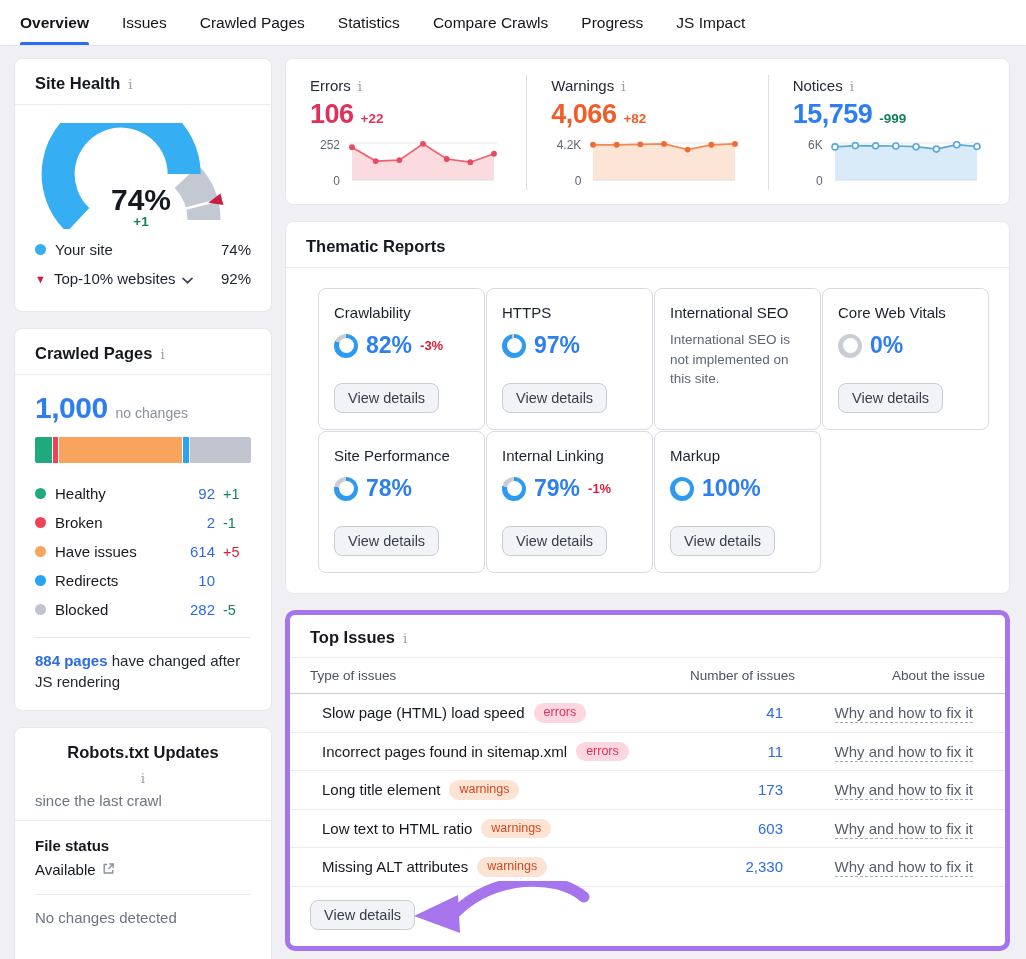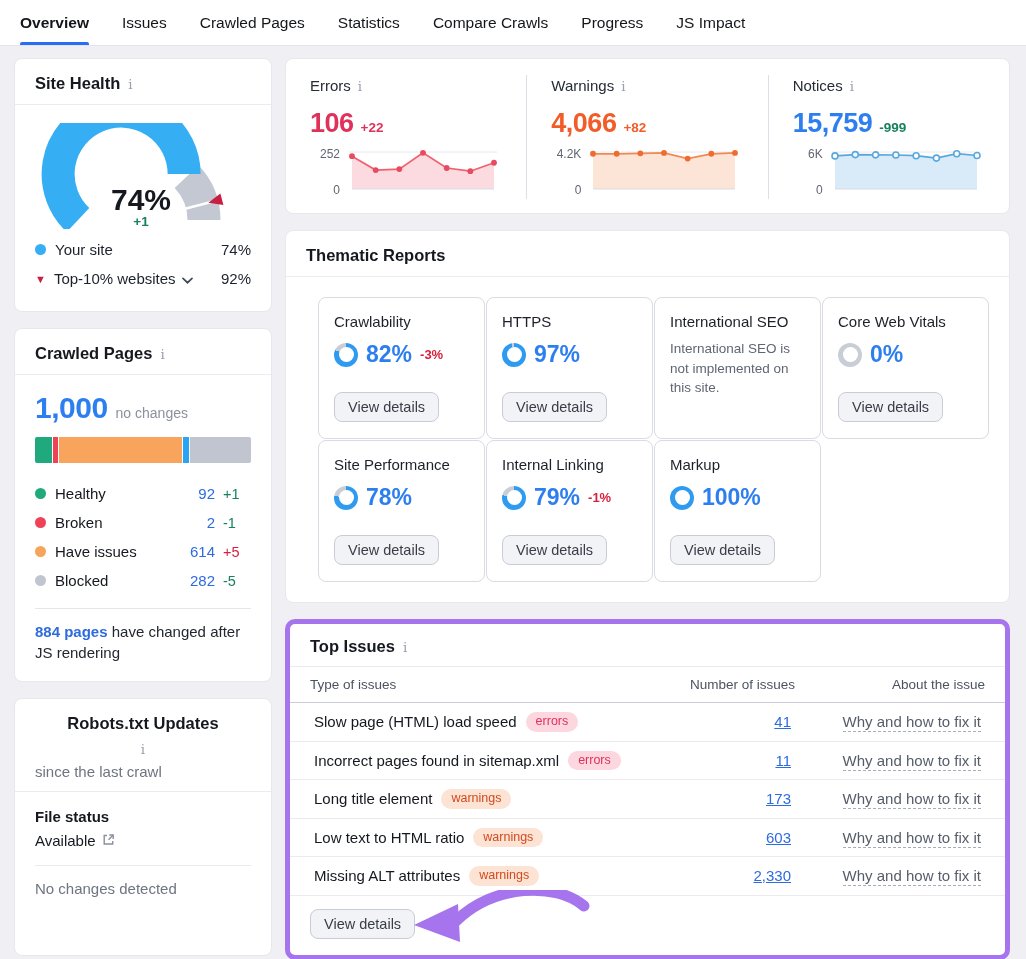--- a/index.html
+++ b/index.html
@@ -52,21 +52,21 @@
   .robots-sub { font-size:15px; color:#6e7480; margin-top:6px; }
   .robots-label { font-size:15px; font-weight:700; margin-bottom:7px; }
   .robots-avail { font-size:15px; display:flex; align-items:center; gap:6px; cursor:pointer; }
   .robots-div { border-top:1px solid #e9eaef; margin:16px 0 14px; }
   .robots-note { font-size:15px; color:#6e7480; }
   
   .stats-card { display:flex; padding:16px 0 14px; }
   .stat-col { flex:1; padding:2px 24px 0; min-width:0; }
   .stat-col + .stat-col { border-left:1px solid #dcdfe6; }
   .stat-label-row { display:flex; align-items:center; gap:7px; font-size:15px; color:#262b34; }
-  .stat-value-row { display:flex; align-items:baseline; gap:7px; margin-top:14px; }
+  .stat-value-row { display:flex; align-items:baseline; gap:7px; margin-top:5px; }
   .stat-value { font-size:27px; font-weight:800; letter-spacing:-0.5px; }
   .stat-delta { font-size:13.5px; font-weight:700; }
   .stat-chart { display:flex; align-items:stretch; gap:7px; margin-top:8px; }
   .stat-ylabels { display:flex; flex-direction:column; justify-content:space-between;
                   font-size:12px; color:#5f6673; text-align:right; width:30px; flex:none;
                   padding:0 0 2px; }
   
   .tiles { display:grid; grid-template-columns:repeat(4,1fr); gap:1px; padding:20px;margin-left:12px; }
   .tile { border:1px solid #d8dbe2; border-radius:8px; padding:15px 15px 16px; min-height:142px;
           display:flex; flex-direction:column; }
@@ -80,26 +80,26 @@
   .tile-text { font-size:13.5px; color:#5f6673; line-height:1.45; margin-top:-2px; }
   .btn { display:inline-block; padding:6px 13px; border:1px solid #c9ccd4; border-radius:8px;
          background:#f2f3f6; color:#33384256; color:#383d47; font-size:14.5px; cursor:pointer;
          align-self:flex-start; margin-top:auto; white-space:nowrap; }
   
   .ti-wrap { border:5px solid #a674ec; border-radius:10px; background:#fff; overflow:visible; }
   .ti-header { padding:13px 20px 10px; border-bottom:1px solid #ebebf0; display:flex;
                align-items:center; gap:8px; }
   .ti-cols { display:flex; align-items:center; padding:10px 20px; font-size:13.5px; color:#4c5360;
              border-bottom:1px solid #c9ccd4;justify-content:space-between; }
-  .ti-row { display:flex; align-items:center; padding:9px 24px; font-size:15px;
+  .ti-row { display:flex; align-items:center; padding:9px 32px; font-size:15px;
             border-bottom:1px solid #ebebf0; min-height:37px; }
   .ti-c1 { flex:1; display:flex; align-items:center; min-width:0; }
   .ti-c2 { width:115px; text-align:right; flex:none; }
   .ti-c3 { width:190px; text-align:right; flex:none; }
-  .ti-count { color:#2d6be0; cursor:pointer;text-decoration:underline; }
+  .ti-count { color:#2d6be0; cursor:pointer; }
   .badge { font-size:12.5px; padding:3px 10px 4px; border-radius:12px; margin-left:9px;
            line-height:1; cursor:default; }
   .ti-link { color:#565d6a; border-bottom:1.5px dashed #a7adb8; padding-bottom:1px;
              cursor:pointer; white-space:nowrap; }
   .ti-bottom { position:relative; padding:13px 20px 16px; }
   .ti-arrow { position:absolute; left:108px; top:-6px; pointer-events:none; }
   .ext-ico, .chev { color:#8a909c; }
 </style>
 </head>
 <body>
@@ -179,20 +179,26 @@
               <span class="dot" style="background:#ef4258"></span>
               <span>Broken</span>
               <span class="cp-val">2</span>
               <span class="cp-delta" style="color:#15825a">-1</span>
             </div>
             <div class="cp-row">
               <span class="dot" style="background:#f9a45c"></span>
               <span>Have issues</span>
               <span class="cp-val">614</span>
               <span class="cp-delta" style="color:#d81f3d">+5</span>
+            </div>
+            <div class="cp-row">
+              <span class="dot" style="background:#29a4f2"></span>
+              <span>Redirects</span>
+              <span class="cp-val">10</span>
+              <span class="cp-delta" style="color:#15825a"></span>
             </div>
             <div class="cp-row">
               <span class="dot" style="background:#c0c5cf"></span>
               <span>Blocked</span>
               <span class="cp-val">282</span>
               <span class="cp-delta" style="color:#15825a">-5</span>
             </div>
           </div>
         <div class="cp-div"></div>
         <div class="cp-footer">

